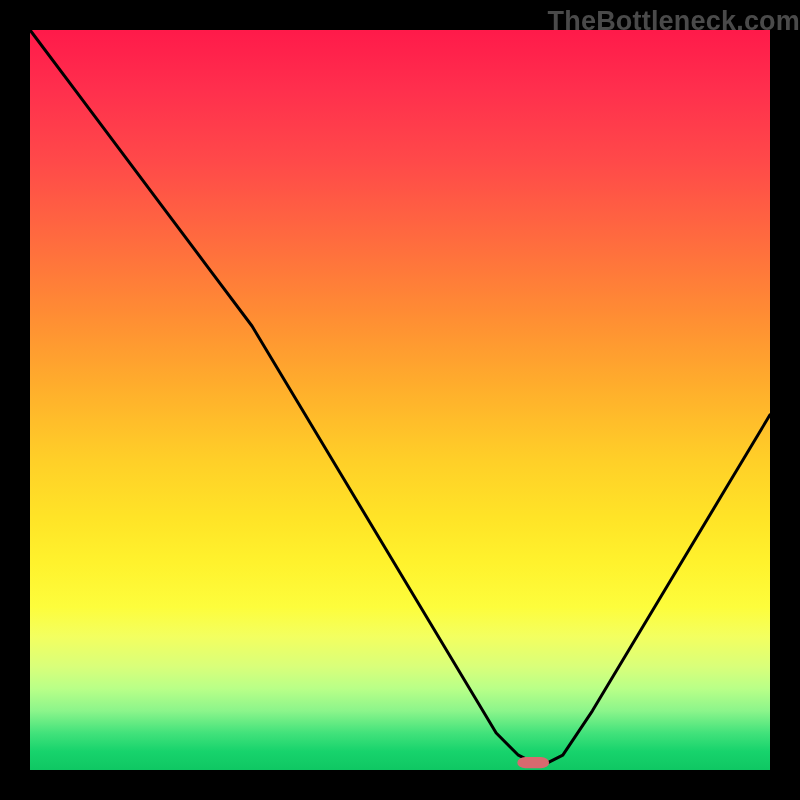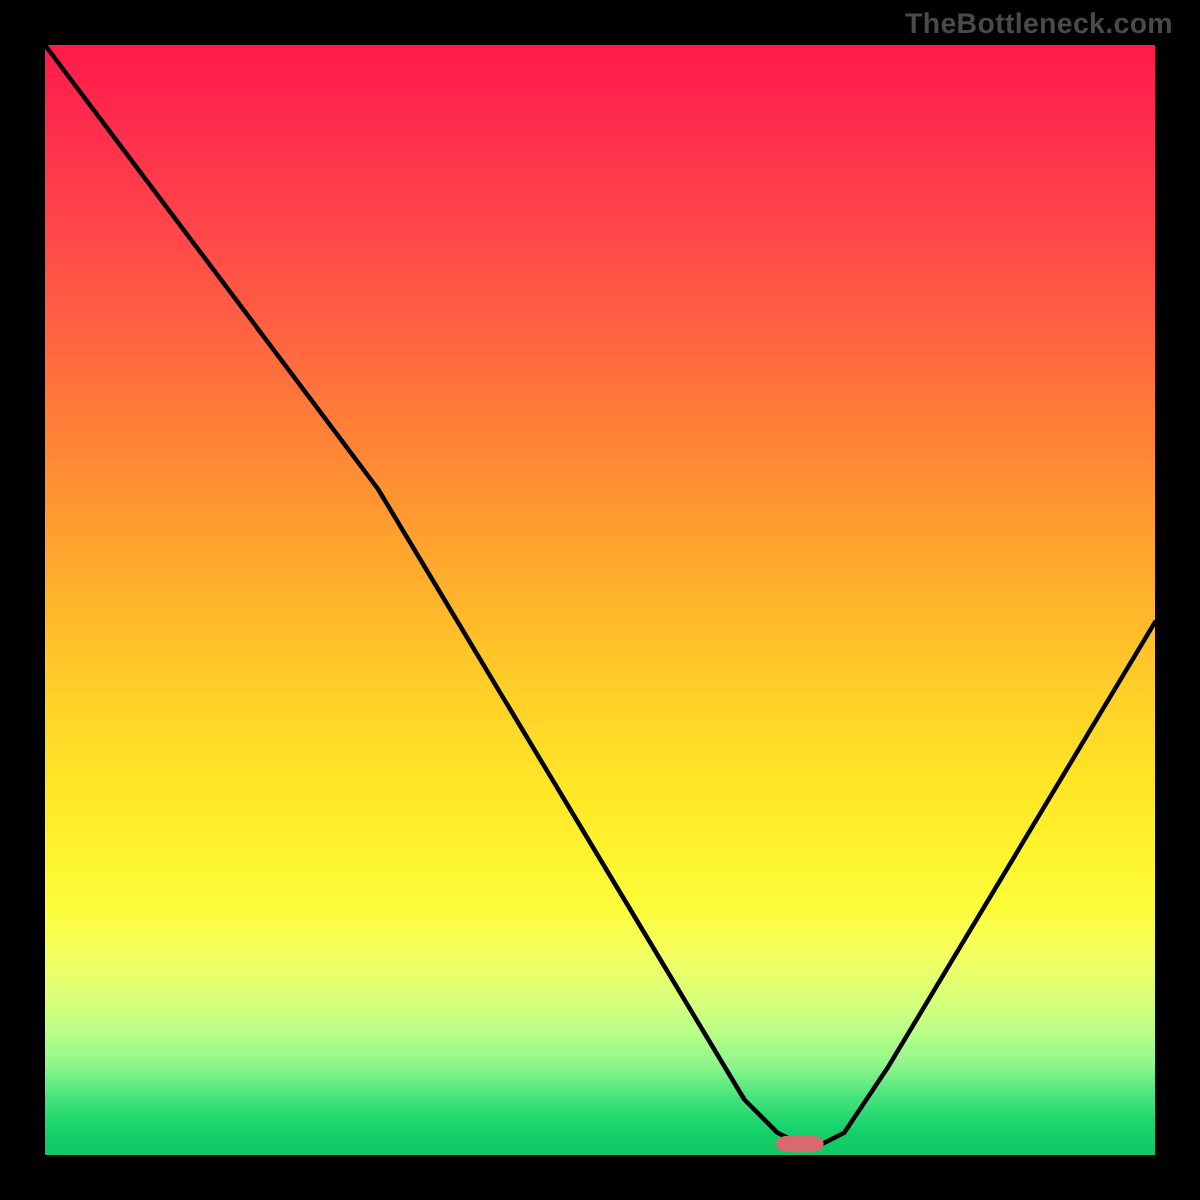--- a/index.html
+++ b/index.html
@@ -40,23 +40,23 @@
       #b9ff88 89%,
       #8cf58b 92%,
       #42e27b 95%,
       #17d36c 97.5%,
       #0fc763 100%
     );
   }
   .watermark {
     position: absolute;
     top: 6px;
-    right: 18px;
+    right: 0;
     font-family: Arial, Helvetica, sans-serif;
-    font-size: 19px;
+    font-size: 27px;
     font-weight: 600;
     color: #4a4a4a;
     letter-spacing: 0.2px;
     user-select: none;
   }
   svg.overlay {
     position: absolute;
     left: 0;
     top: 0;
   }

